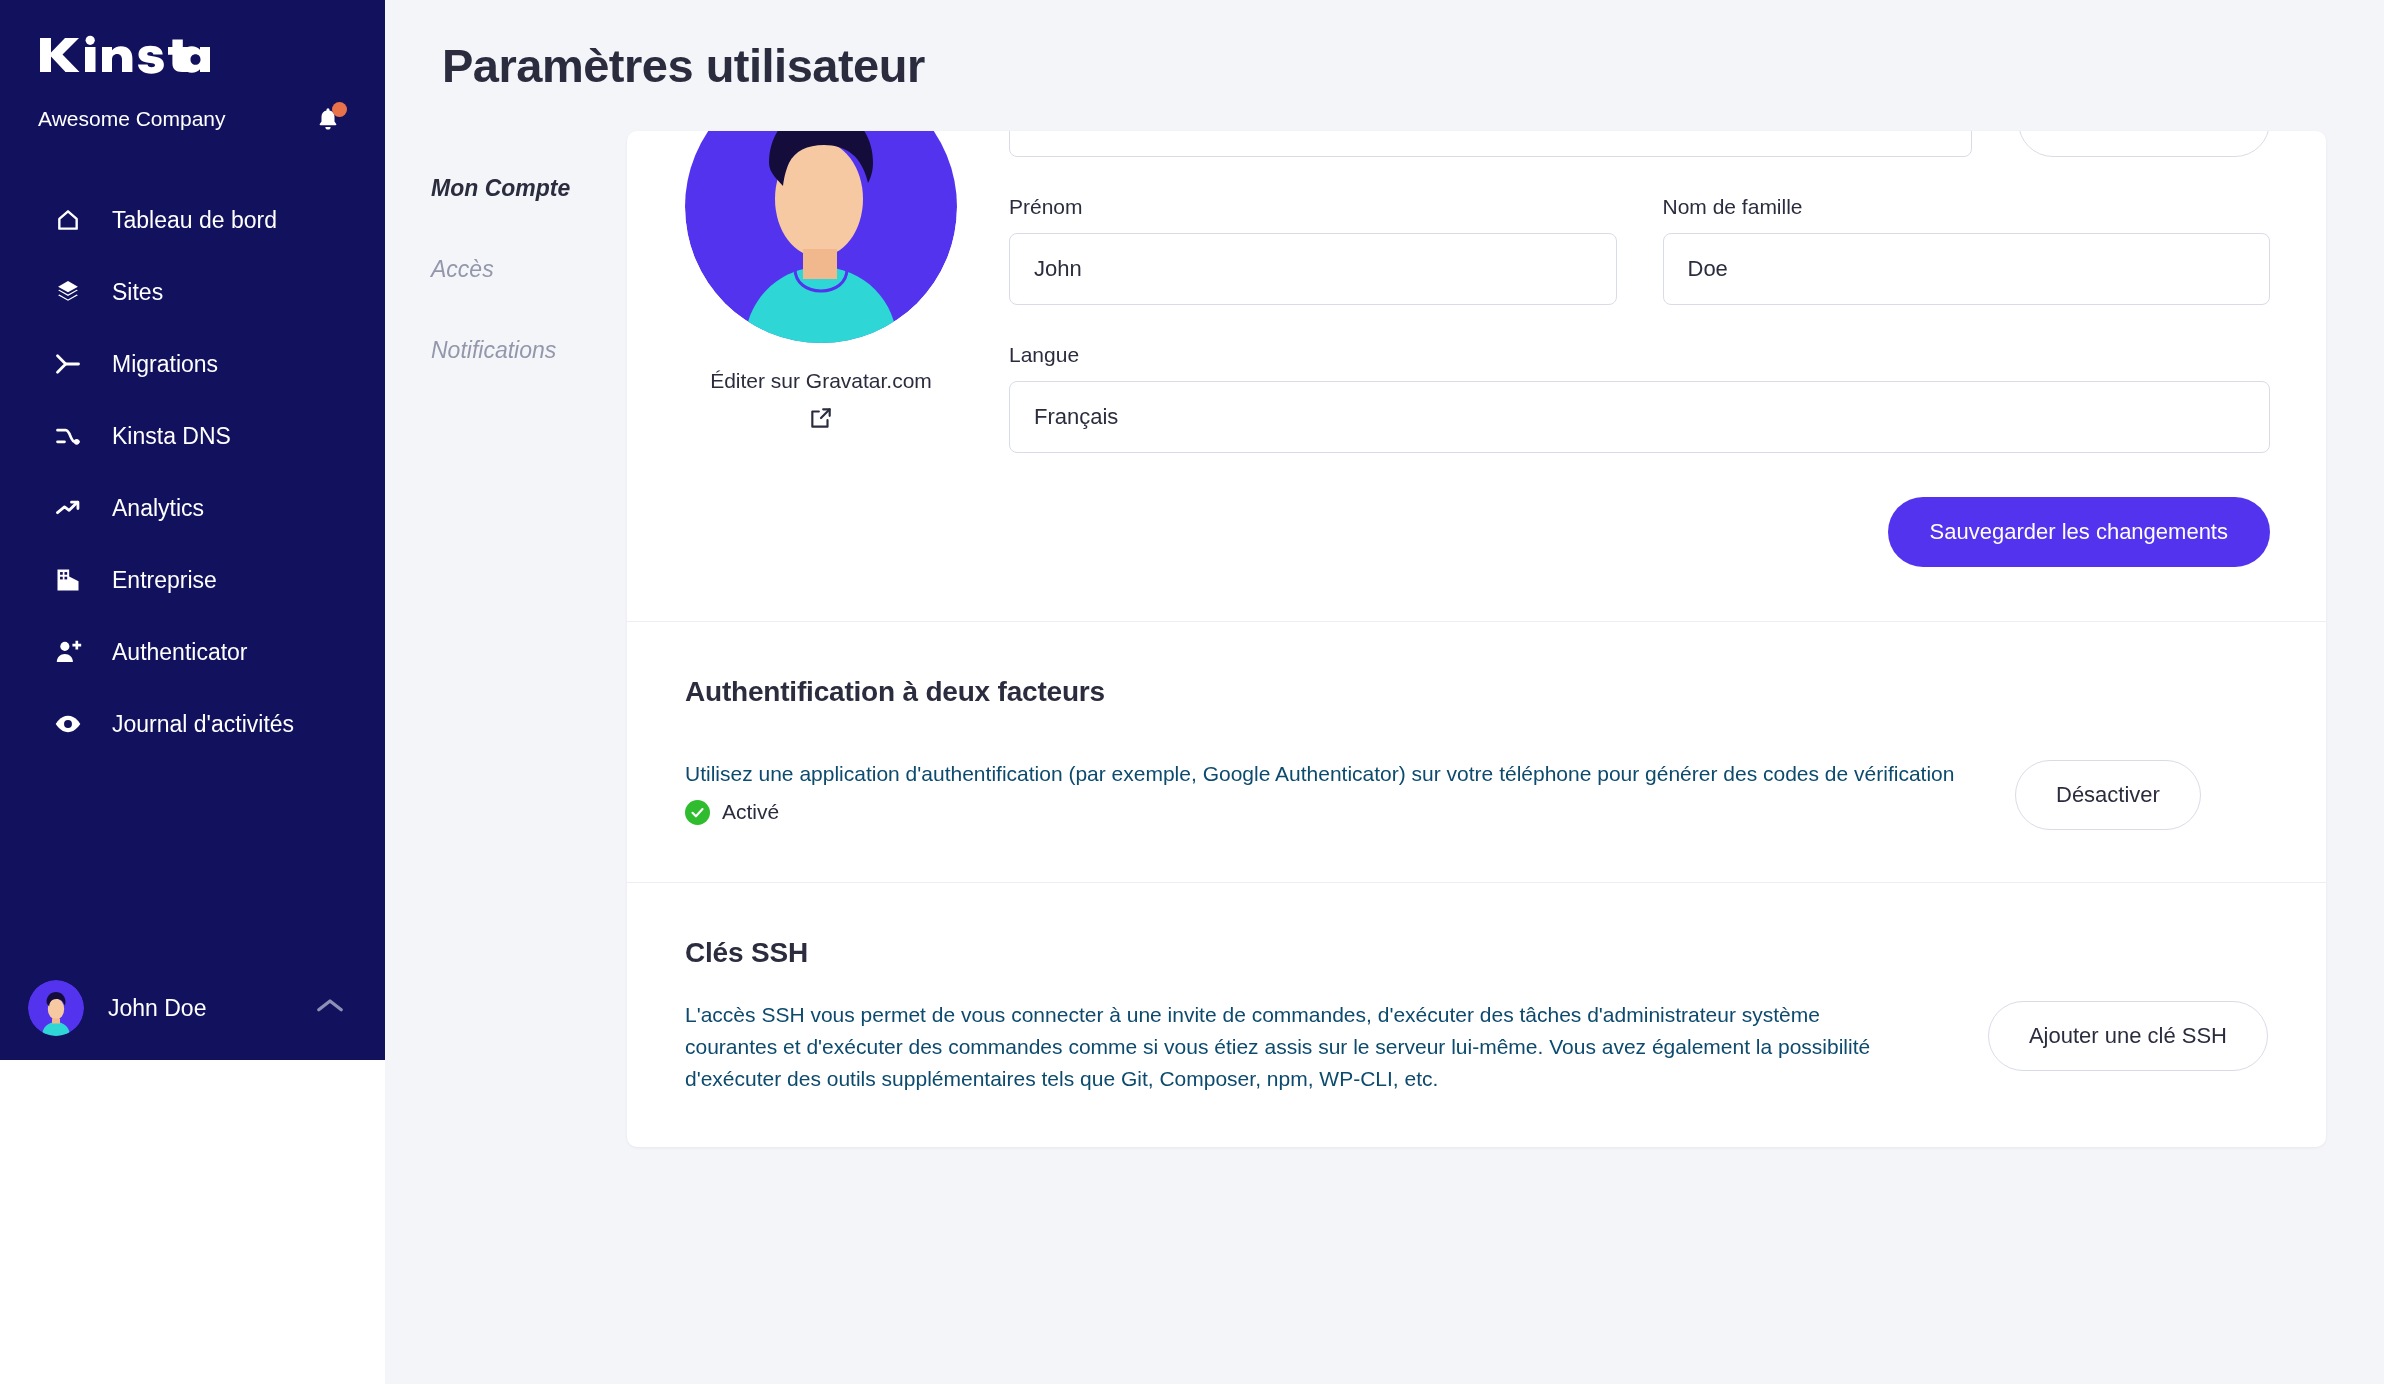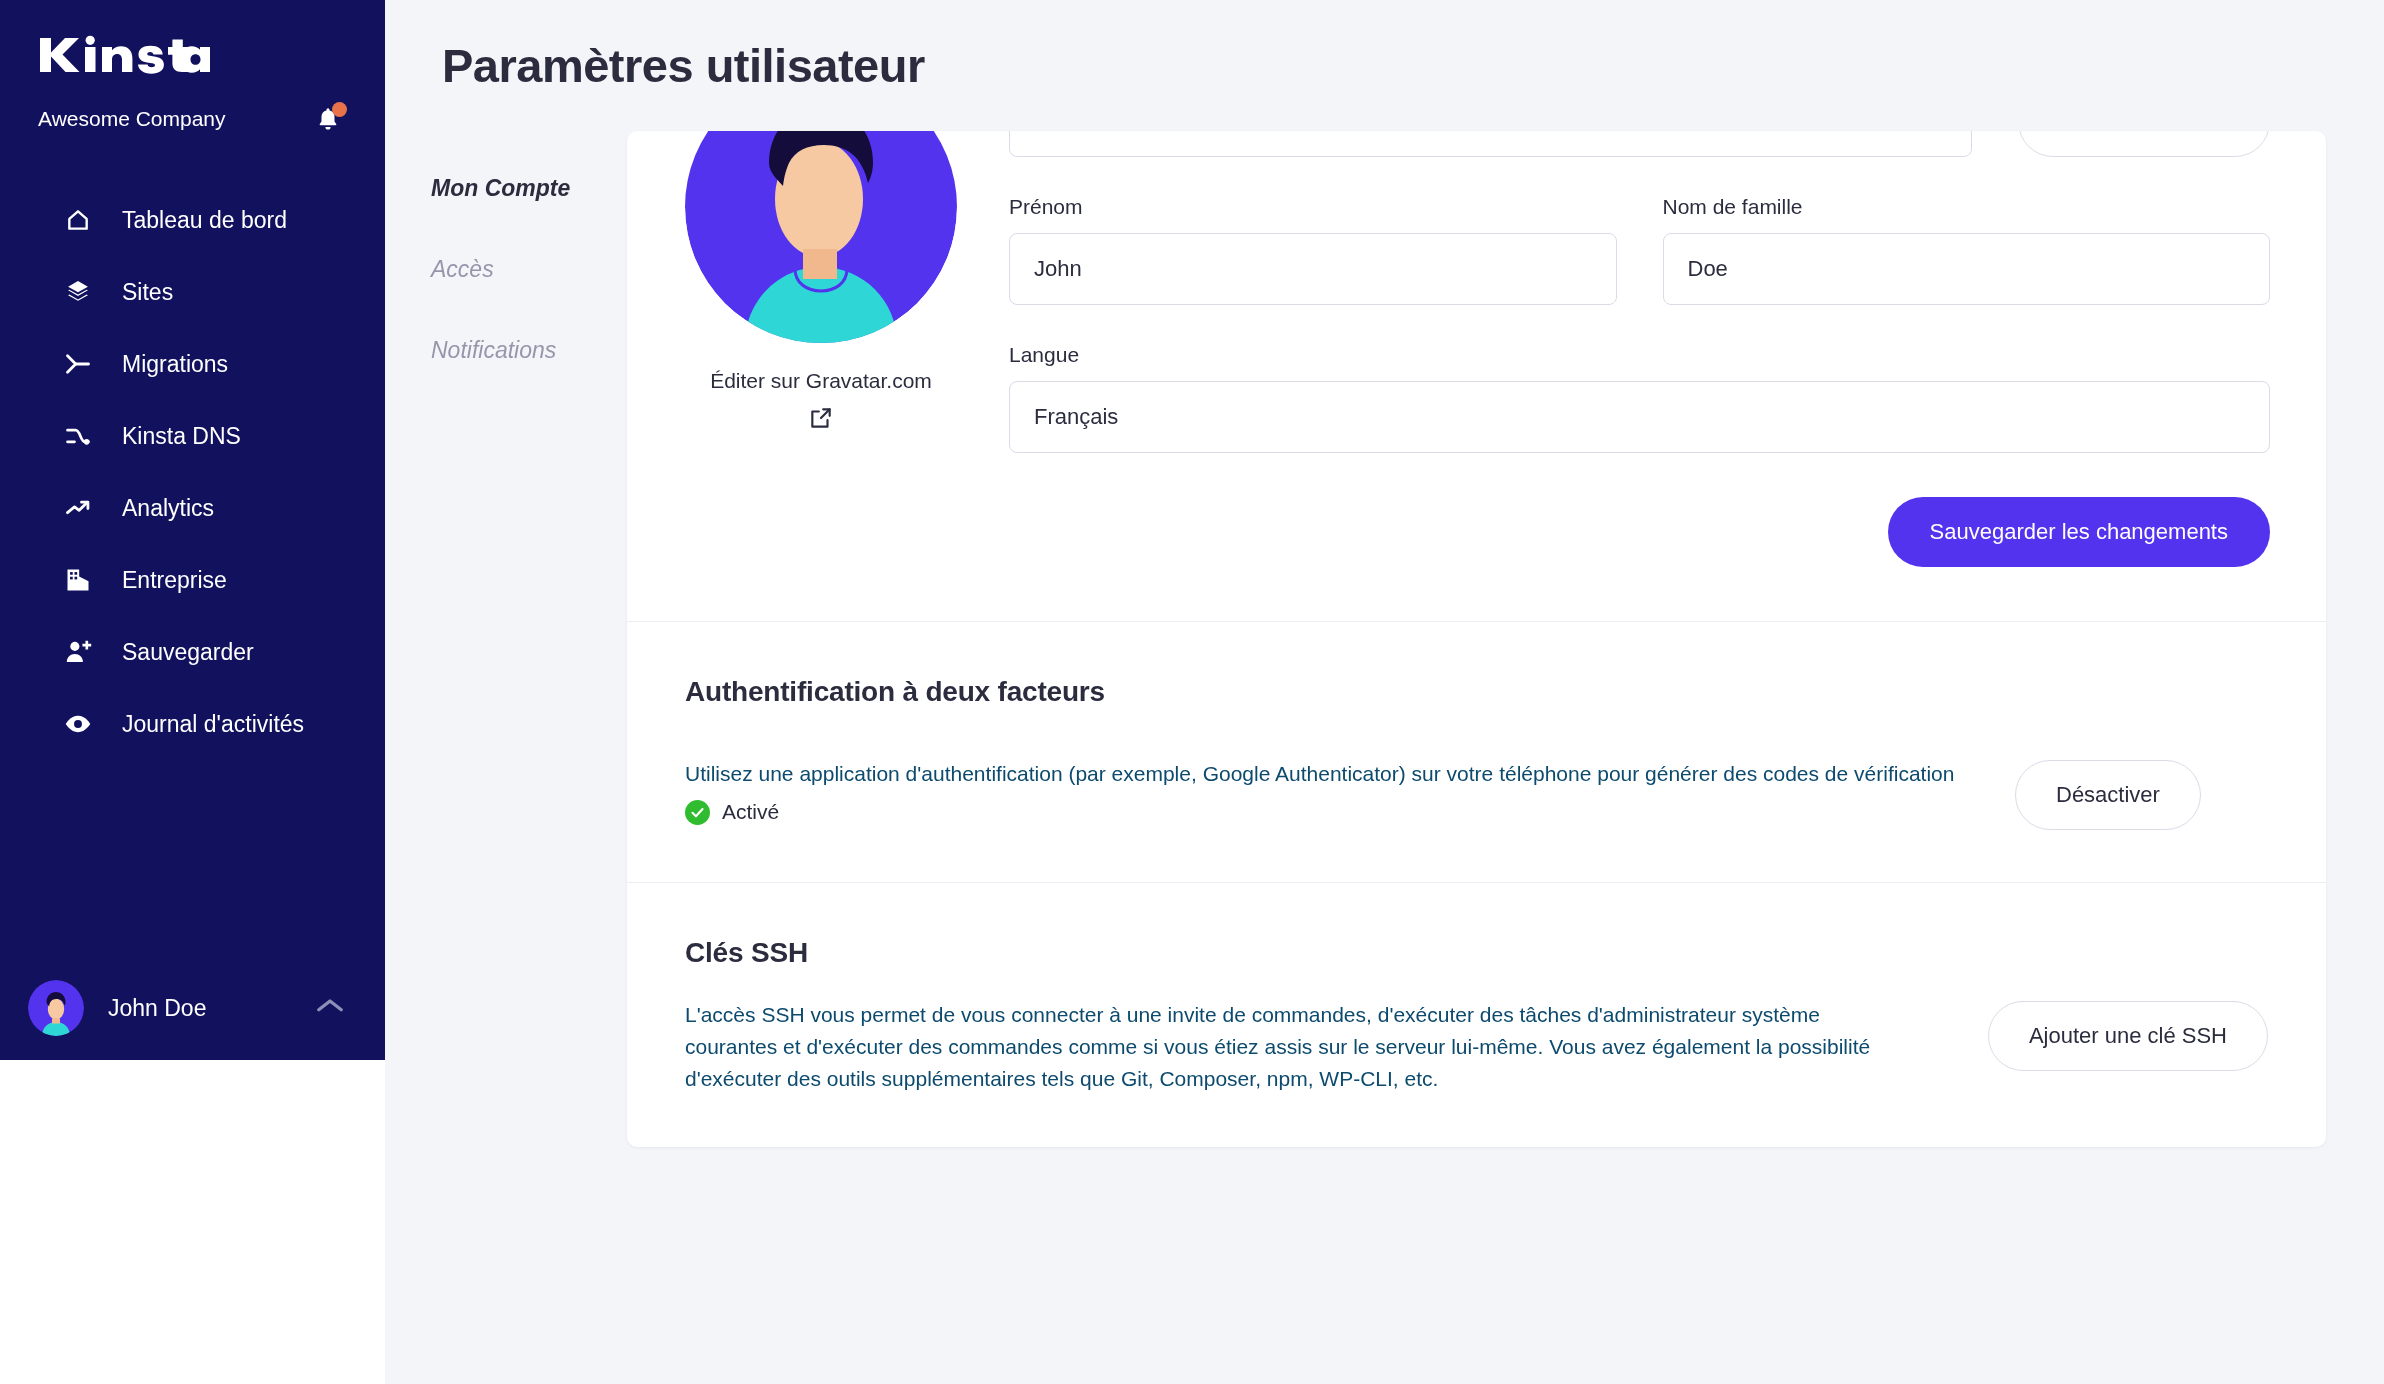--- a/index.html
+++ b/index.html
@@ -31,22 +31,23 @@
   .company-name { color: #ffffff; font-size: 21px; font-weight: 400; }
   .bell-wrap { position: relative; width: 34px; height: 34px; display: flex; align-items: center; justify-content: center; }
   .bell-dot {
     position: absolute; top: 0px; right: -2px;
     width: 15px; height: 15px; border-radius: 50%;
     background: #e8734a;
   }
   .nav { margin-top: 48px; }
   .nav-item {
     display: flex; align-items: center;
-    height: 72px; padding-left: 60px;
+    height: 72px; padding-left: 30px;
     cursor: pointer;
+    margin-left: 20px;
   }
   .nav-icon {
     width: 36px; min-width: 36px; height: 36px;
     display: flex; align-items: center; justify-content: center;
     color: #ffffff;
   }
   .nav-label {
     margin-left: 26px;
     color: #ffffff; font-size: 23px; font-weight: 400;
     white-space: nowrap;
@@ -296,21 +297,21 @@
       </div>
 
       <div class="nav-item">
         <span class="nav-icon">
           <svg width="28" height="28" viewBox="0 0 24 24" fill="#fff">
             <circle cx="9.3" cy="7.2" r="3.9"></circle>
             <path d="M2.4 20.5 c0-4 3.1-6.8 6.9-6.8 s6.9 2.8 6.9 6.8 Z"></path>
             <path d="M18.4 2.4 h2.3 v2.6 h2.6 v2.3 h-2.6 v2.6 h-2.3 V7.3 h-2.6 V5 h2.6 Z"></path>
           </svg>
         </span>
-        <span class="nav-label">Sauvegarder</span>
+        <span class="nav-label">Authenticator</span>
       </div>
 
       <div class="nav-item">
         <span class="nav-icon">
           <svg width="30" height="28" viewBox="0 0 24 24" fill="#fff">
             <path d="M12 5 C5.5 5 1.5 12 1.5 12 S5.5 19 12 19 s10.5-7 10.5-7 S18.5 5 12 5 Z"></path>
             <circle cx="12" cy="12" r="3.4" fill="#12115e"></circle>
           </svg>
         </span>
         <span class="nav-label">Journal d'activités</span>

